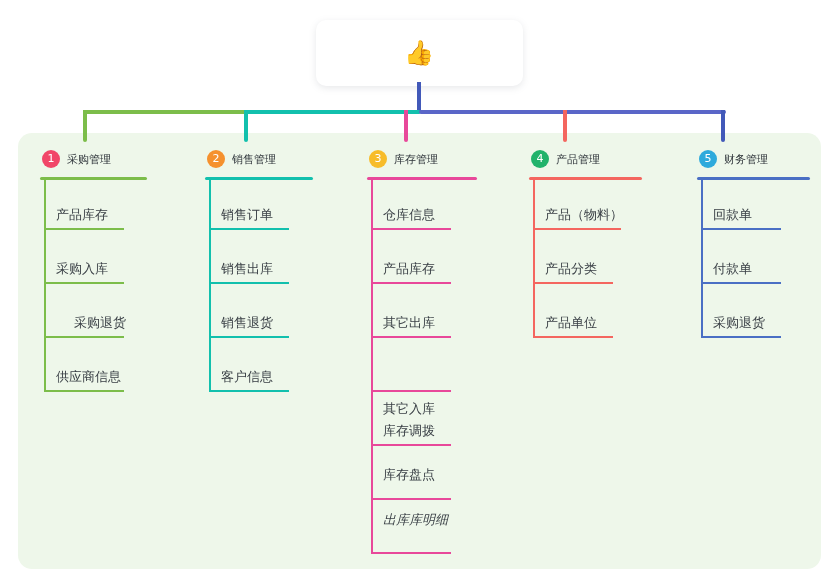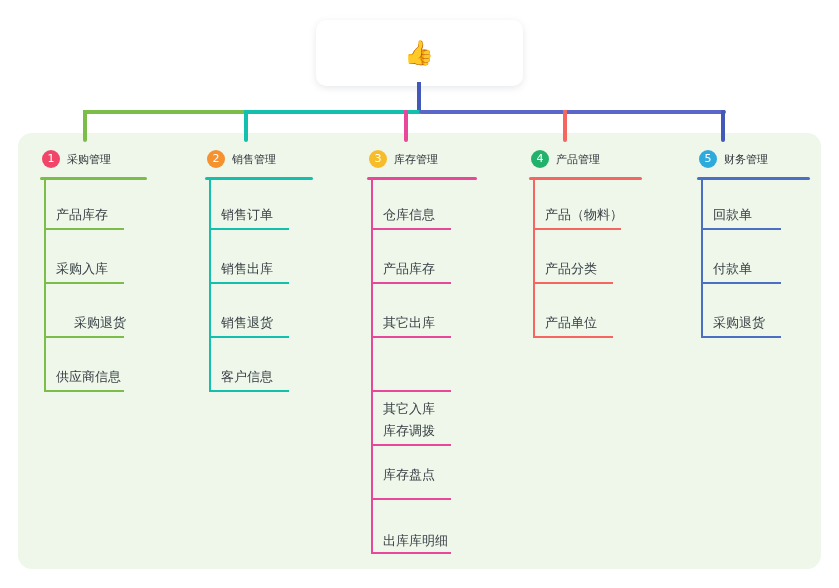--- a/index.html
+++ b/index.html
@@ -191,21 +191,21 @@
         <div class="leaf" style="left: 16px; top: 113px;">产品库存</div>
         <div class="leaf-rule" style="left: 4px; top: 135px; width: 80px; background: rgb(232, 72, 154);"></div>
         <div class="leaf" style="left: 16px; top: 167px;">其它出库</div>
         <div class="leaf-rule" style="left: 4px; top: 189px; width: 80px; background: rgb(232, 72, 154);"></div>
         <div class="leaf" style="left: 16px; top: 221px; margin-top: 32px;">其它入库</div>
         <div class="leaf-rule" style="left: 4px; top: 243px; width: 80px; background: rgb(232, 72, 154);"></div>
         <div class="leaf" style="left: 16px; top: 275px;">库存调拨</div>
         <div class="leaf-rule" style="left: 4px; top: 297px; width: 80px; background: rgb(232, 72, 154);"></div>
         <div class="leaf" style="left: 16px; top: 319px;">库存盘点</div>
         <div class="leaf-rule" style="left: 4px; top: 351px; width: 80px; background: rgb(232, 72, 154);"></div>
-        <div class="leaf" style="left: 16px; top: 385px;">出库库明细</div>
+        <div class="leaf" style="left: 16px; top: 364px; font-style: italic;">出库库明细</div>
         <div class="leaf-rule" style="left: 4px; top: 405px; width: 80px; background: rgb(232, 72, 154);"></div>
       </div>
       <div class="col" style="left: 529px;">
         <div class="col-head">
           <span class="badge" style="background: rgb(33, 179, 107);">4</span>
           <span class="head-label">产品管理</span>
         </div>
         <div class="head-rule" style="top: 30px; width: 113px; background: rgb(244, 102, 95);"></div>
         <div class="spine" style="left: 4px; top: 33px; height: 158px; background: rgb(244, 102, 95);"></div>
         <div class="leaf" style="left: 16px; top: 59px;">产品（物料）</div>

